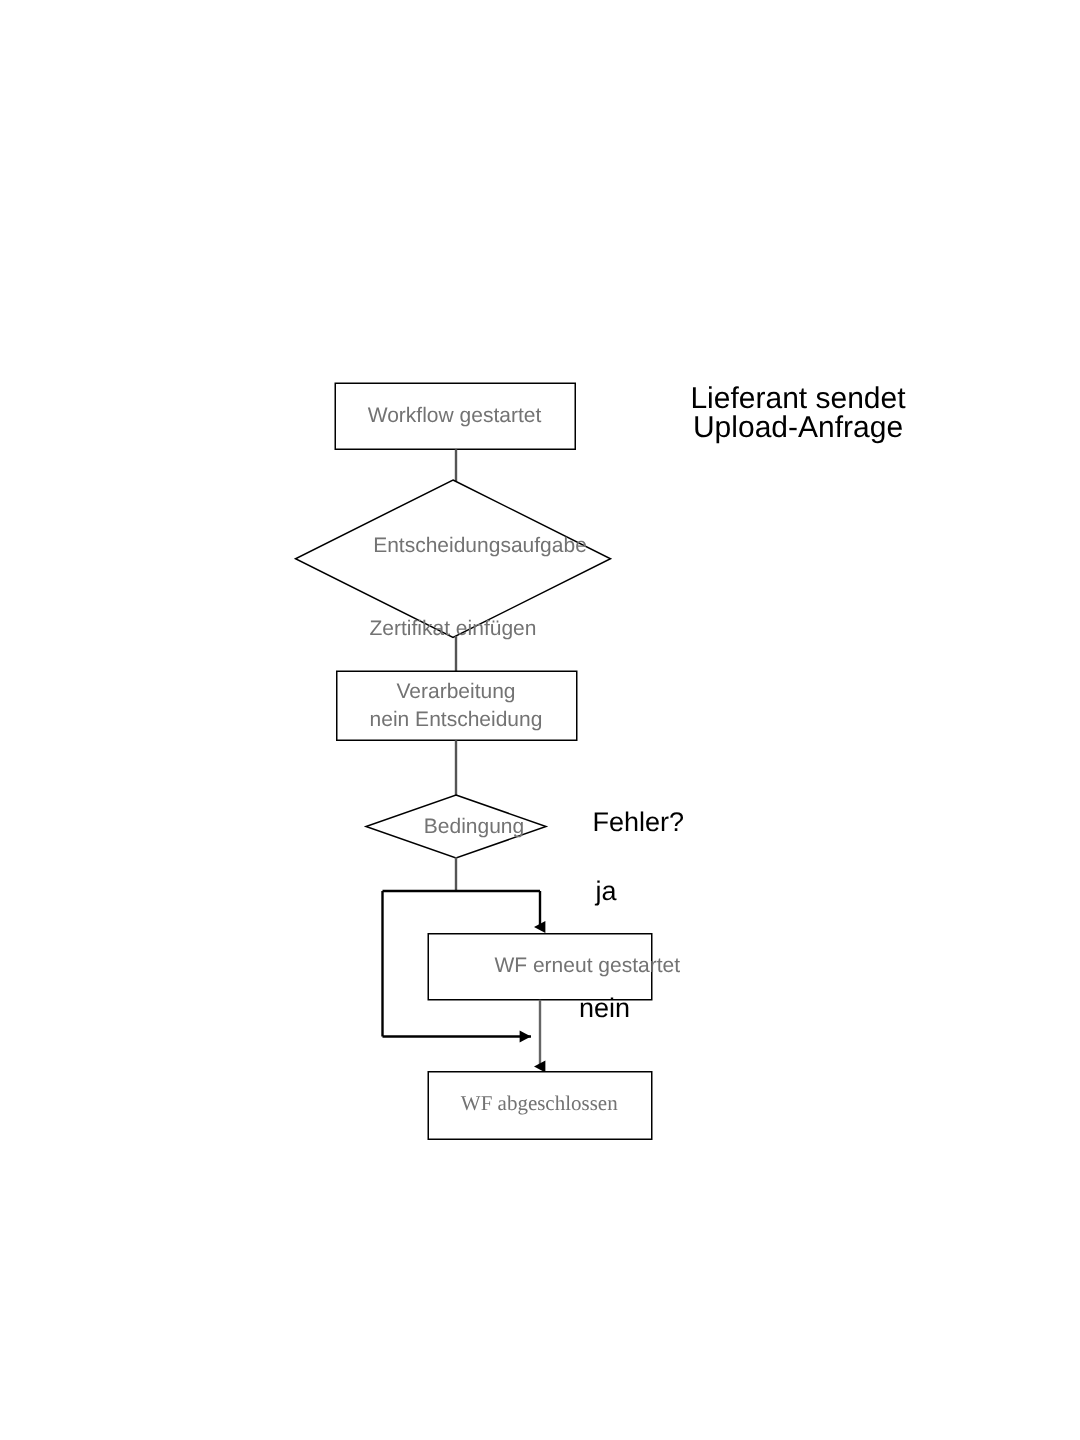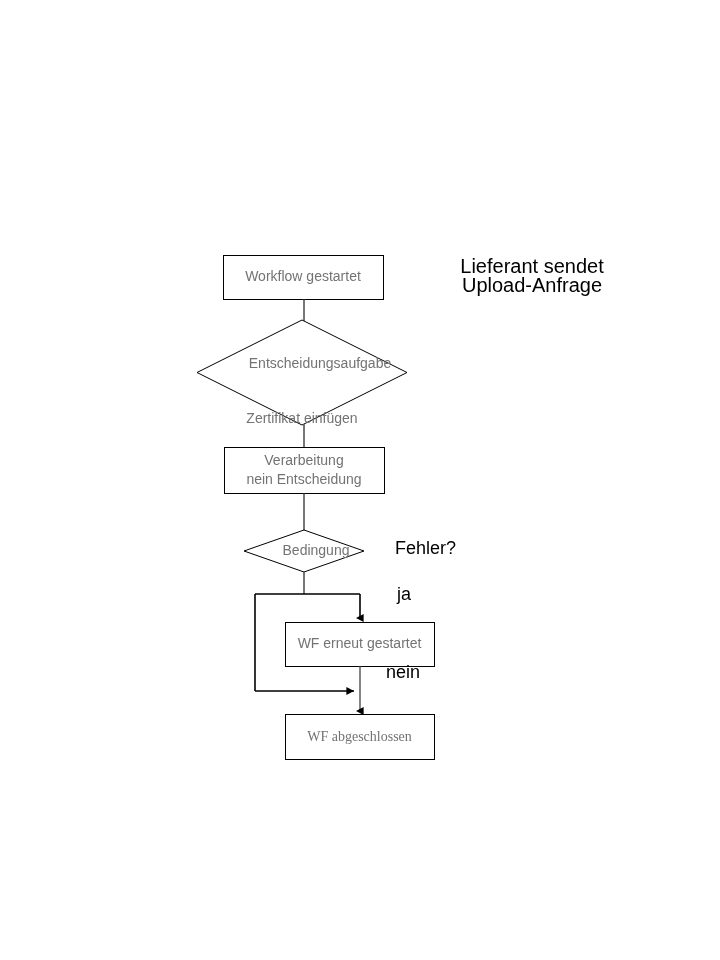--- a/index.html
+++ b/index.html
@@ -97,21 +97,21 @@
 <div class="node-label" style="left:223px; top:268px; width:160px;">Workflow gestartet</div>
 
 <div class="node-label" style="left:215px; top:355px; width:210px;">Entscheidungsaufgabe</div>
 <div class="node-label" style="left:197px; top:372px; width:210px;margin-top:38px;">Zertifikat einfügen</div>
 
 <div class="node-label" style="left:224px; top:452px; width:160px;">Verarbeitung</div>
 <div class="node-label" style="left:224px; top:471px; width:160px;">nein Entscheidung</div>
 
 <div class="node-label" style="left:256px; top:542px; width:120px;">Bedingung</div>
 
-<div class="node-label" style="left:285px; top:635px; width:149px;">WF erneut gestartet</div>
+<div class="node-label" style="left:285px; top:635px; width:149px;padding-left:32px;">WF erneut gestartet</div>
 
 <div class="node-label" style="left:285px; top:728px; width:149px;font-family:Liberation Serif, serif;">WF abgeschlossen</div>
 
 <div class="edge-label" style="left:395px; top:540px;">Fehler?</div>
 
 <div class="edge-label" style="left:397px; top:586px;">ja</div>
 
 <div class="edge-label" style="left:386px; top:664px;">nein</div>
 
 <div class="annotation" style="left:452px; top:257px; width:160px;">Lieferant sendet</div>

